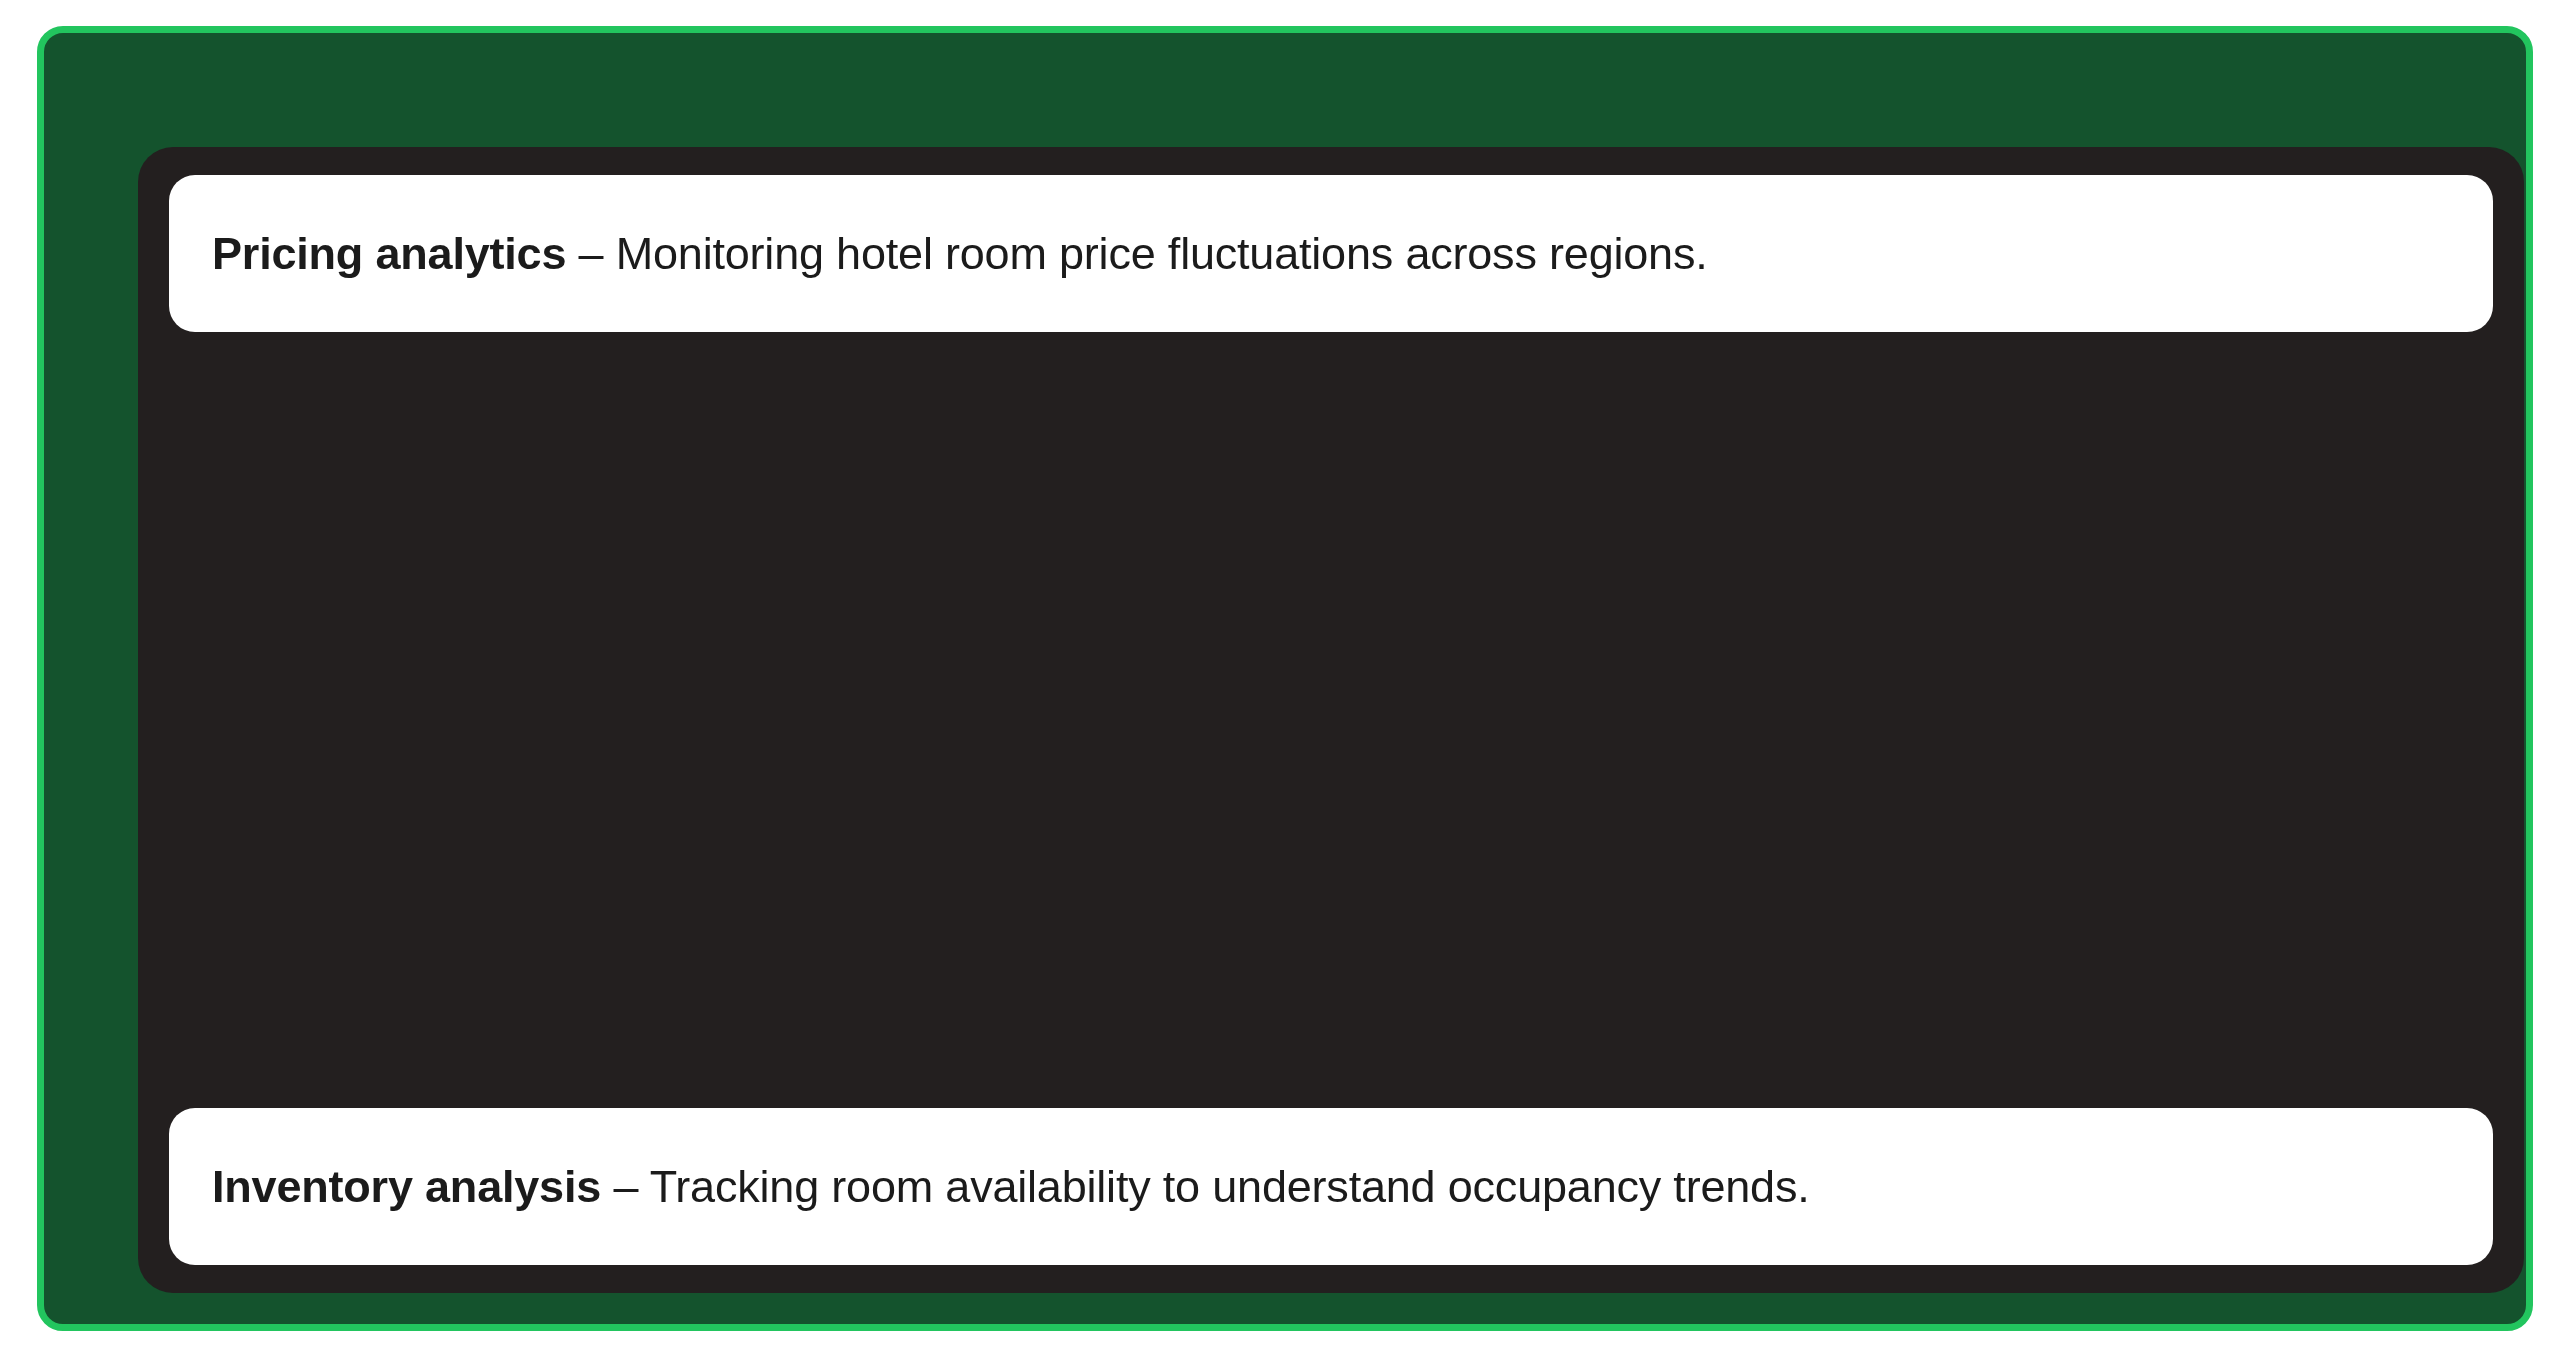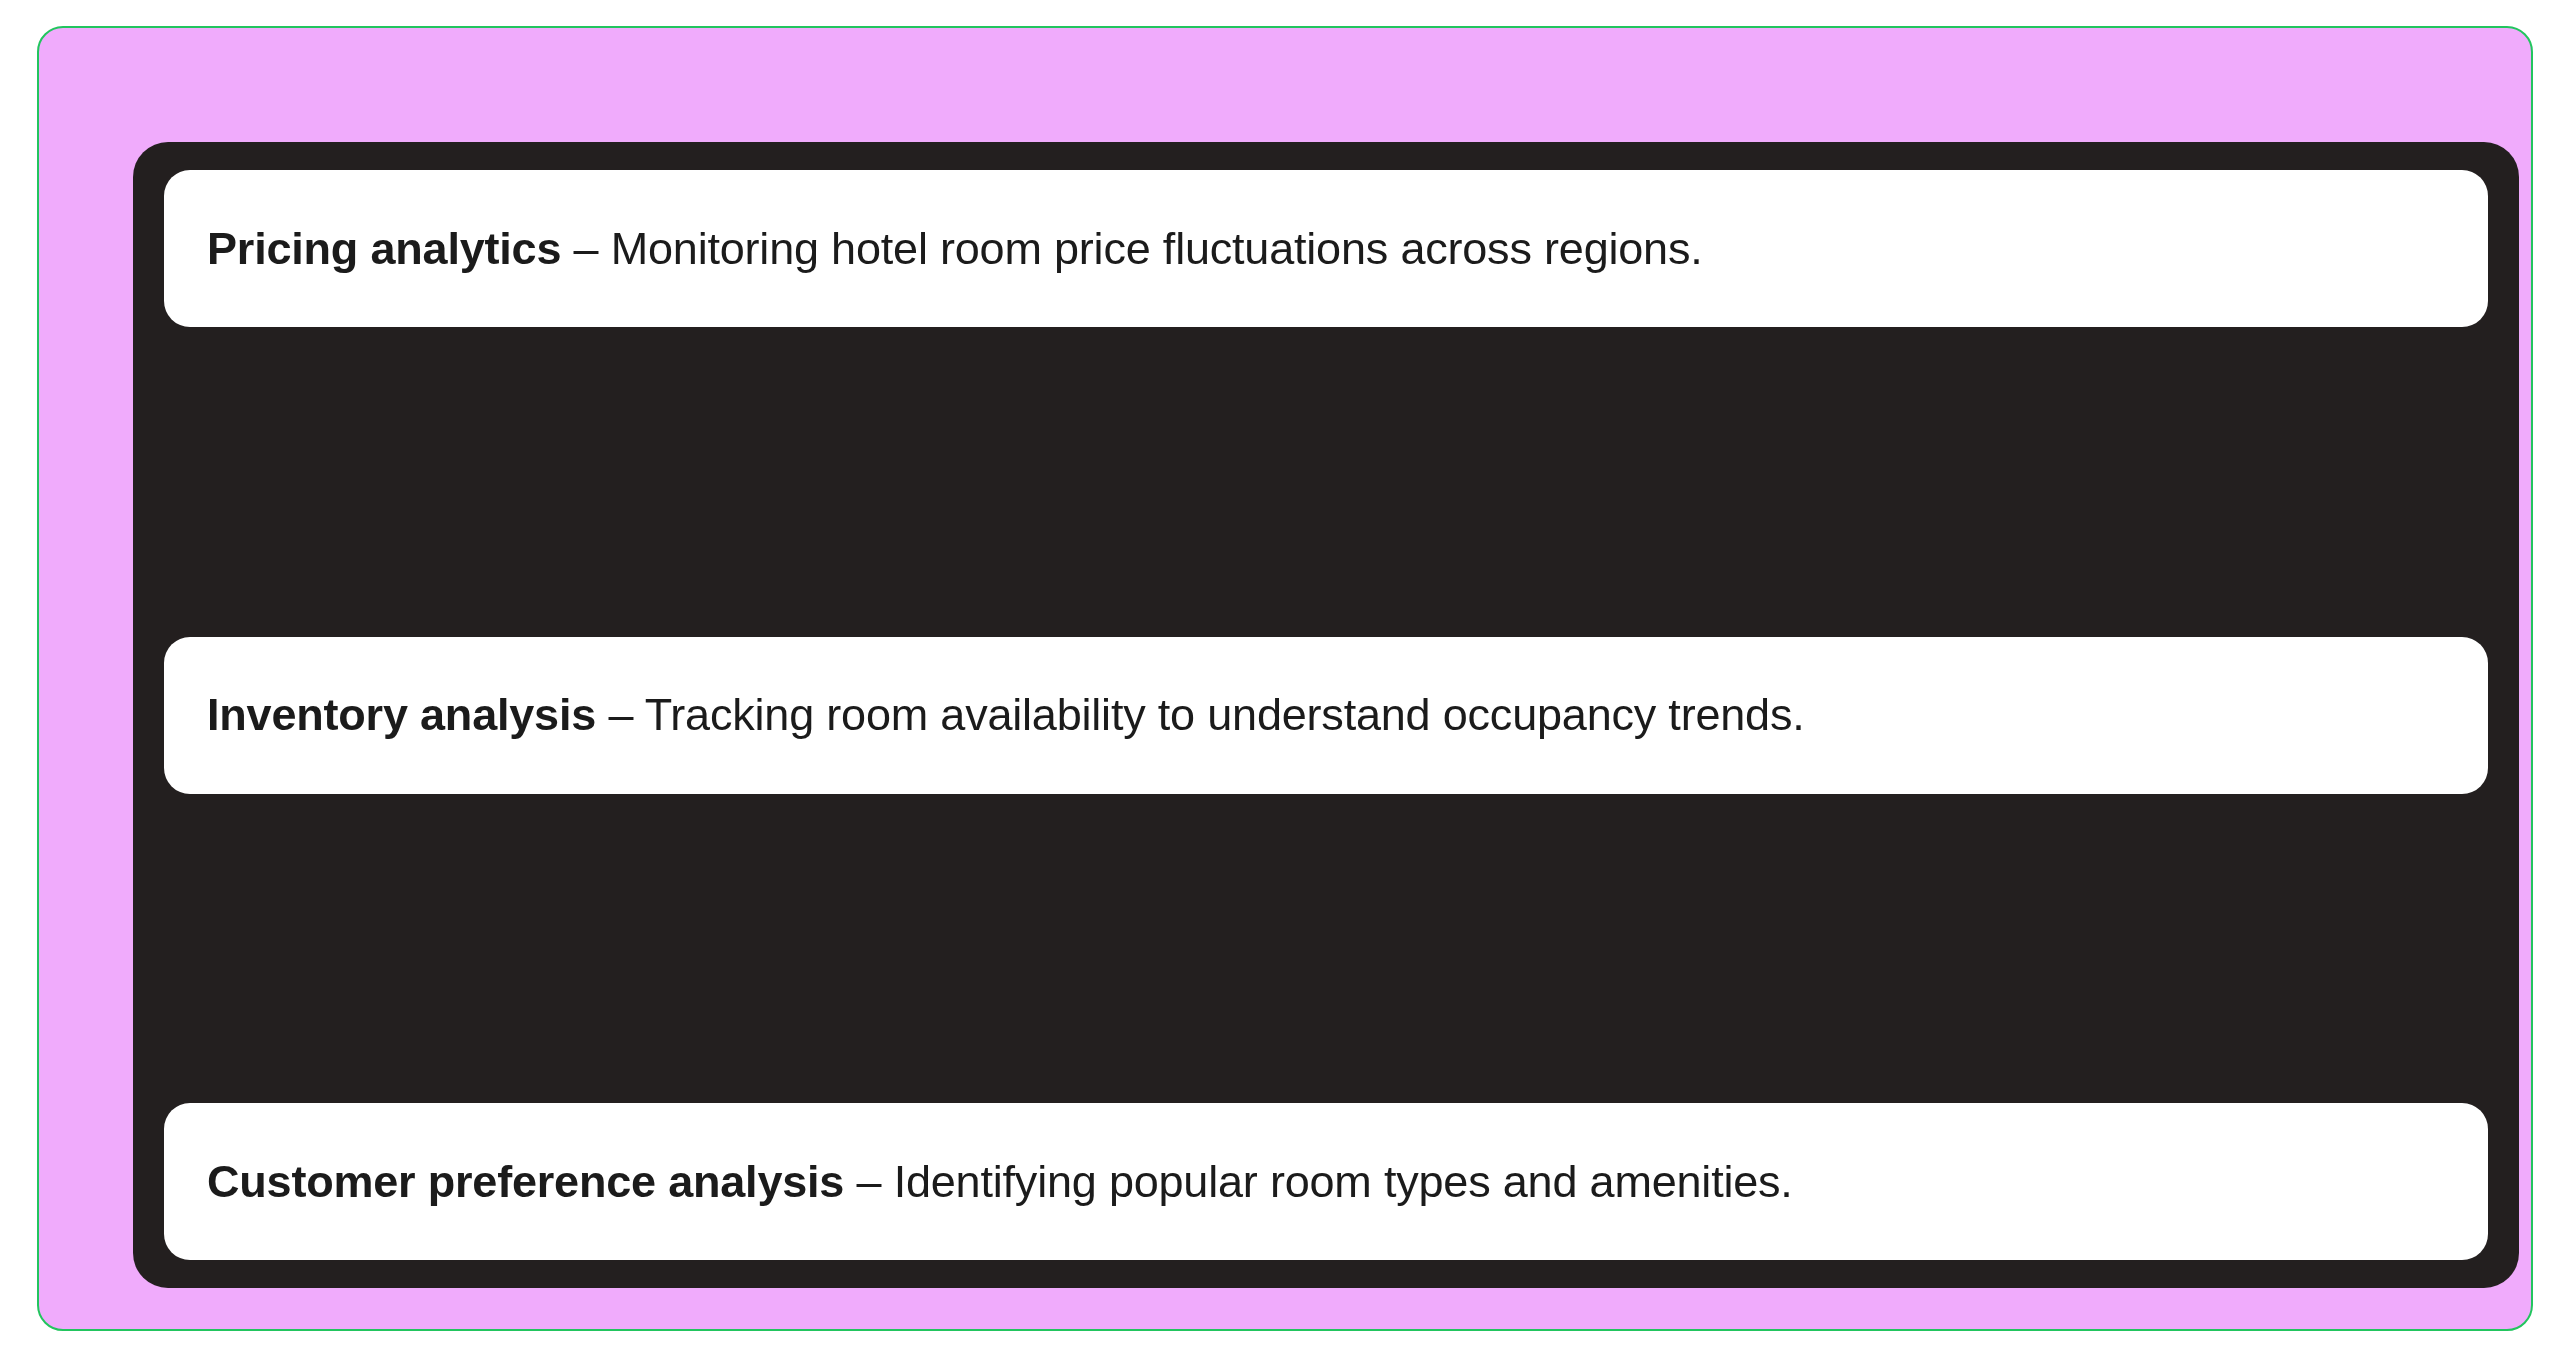--- a/index.html
+++ b/index.html
@@ -14,24 +14,24 @@
     overflow: hidden;
   }
 
   
   .outer-frame {
     position: absolute;
     left: 37px;
     top: 26px;
     width: 2496px;
     height: 1305px;
-    border: 2px solid #22c55e;
+    border: 7px solid #22c55e;
     border-radius: 26px;
     box-sizing: border-box;
-    background: #f0abfc;
+    background: #14532d;
   }
 
   
   .dark-panel {
     position: absolute;
     left: 94px;
     top: 114px;
     width: 2386px;
     height: 1146px;
     background: #231f1f;
@@ -85,22 +85,17 @@
       </div>
     </div>
 
     <div class="item-row">
       <div class="item-text">
         <span class="item-term">Inventory analysis</span><span class="item-dash"> – </span><span class="item-desc">Tracking room availability to understand occupancy trends.</span>
       </div>
     </div>
 
 
-    <div class="item-row">
-      <div class="item-text">
-        <span class="item-term">Customer preference analysis</span><span class="item-dash"> – </span><span class="item-desc">Identifying popular room types and amenities.</span>
-      </div>
-    </div>
 
 
   </div>
 </div>
 
 
 </body></html>

